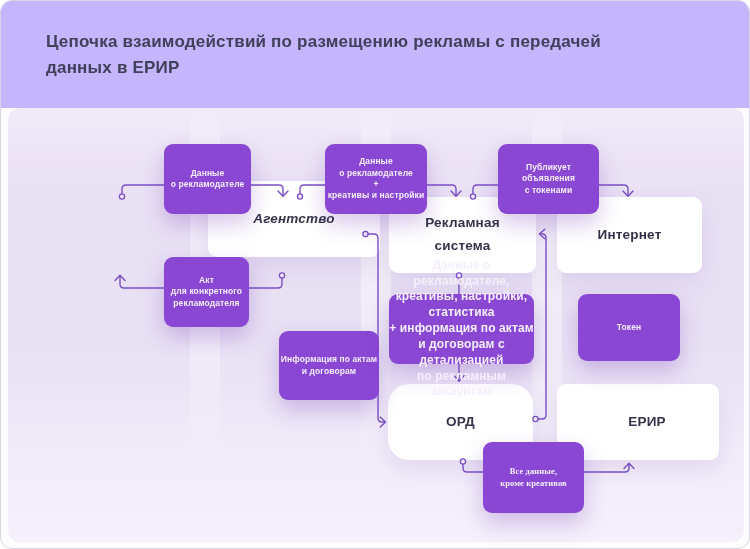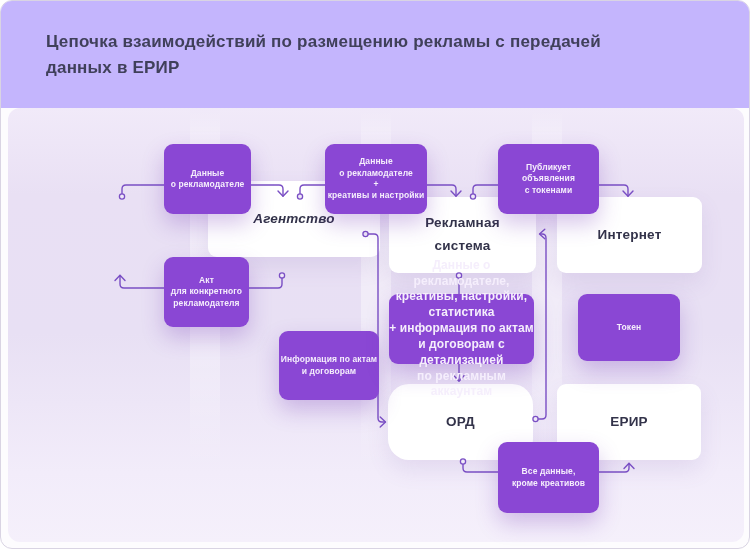--- a/index.html
+++ b/index.html
@@ -39,21 +39,21 @@
 
   <div class="band" style="left:189px;top:110px;height:360px;"></div>
   <div class="band" style="left:360px;top:110px;height:360px;"></div>
   <div class="band" style="left:531px;top:110px;height:360px;"></div>
 
   <div class="node" style="left:207px;top:180px;width:172px;height:76px;font-style:italic;">Агентство</div>
   <div class="node" style="left:388px;top:196px;width:147px;height:76px;">Рекламная
 система</div>
   <div class="node" style="left:556px;top:196px;width:145px;height:76px;">Интернет</div>
   <div class="node" style="left:387px;top:383px;width:145px;height:76px;border-radius:21px;">ОРД</div>
-  <div class="node" style="left:556px;top:383px;width:144px;height:76px;">ЕРИР</div>
+  <div class="node" style="left:556px;top:383px;width:144px;height:76px;padding-left:18px;">ЕРИР</div>
 
   <svg class="connectors" width="750" height="549" viewBox="0 0 750 549" fill="none" stroke="#7a4fc4" stroke-width="1.4" stroke-linecap="round" stroke-linejoin="round">
     <g>
       <circle cx="121" cy="195.5" r="2.6" fill="#efe8f8" stroke-width="1.3"></circle>
       <path d="M121,192.5 V188 Q121,184 125,184 H278 Q282,184 282,188 V195"></path>
       <path d="M277,190 L282,195.3 L287,190"></path>
     </g>
     <g>
       <circle cx="299" cy="195.5" r="2.6" fill="#efe8f8" stroke-width="1.3"></circle>
       <path d="M299,192.5 V188 Q299,184 303,184 H451 Q455,184 455,188 V195"></path>
@@ -104,16 +104,16 @@
 для конкретного
 рекламодателя</div>
   <div class="plabel" style="left:278px;top:293px;width:100px;height:69px;margin-top:37px;">Информация по актам
 и договорам</div>
   <div class="plabel small" style="left:388px;top:293px;width:145px;height:70px;">Данные о рекламодателе,
 креативы, настройки, статистика
 + информация по актам
 и договорам с детализацией
 по рекламным аккаунтам</div>
   <div class="plabel" style="left:541px;top:293px;width:102px;height:67px;margin-left:36px;">Токен</div>
-  <div class="plabel" style="left:497px;top:441px;width:101px;height:71px;">Все данные,
+  <div class="plabel" style="left:482px;top:441px;width:101px;height:71px;font-family:Liberation Serif, serif;">Все данные,
 кроме креативов</div>
 
 </div>
 
 </body></html>

